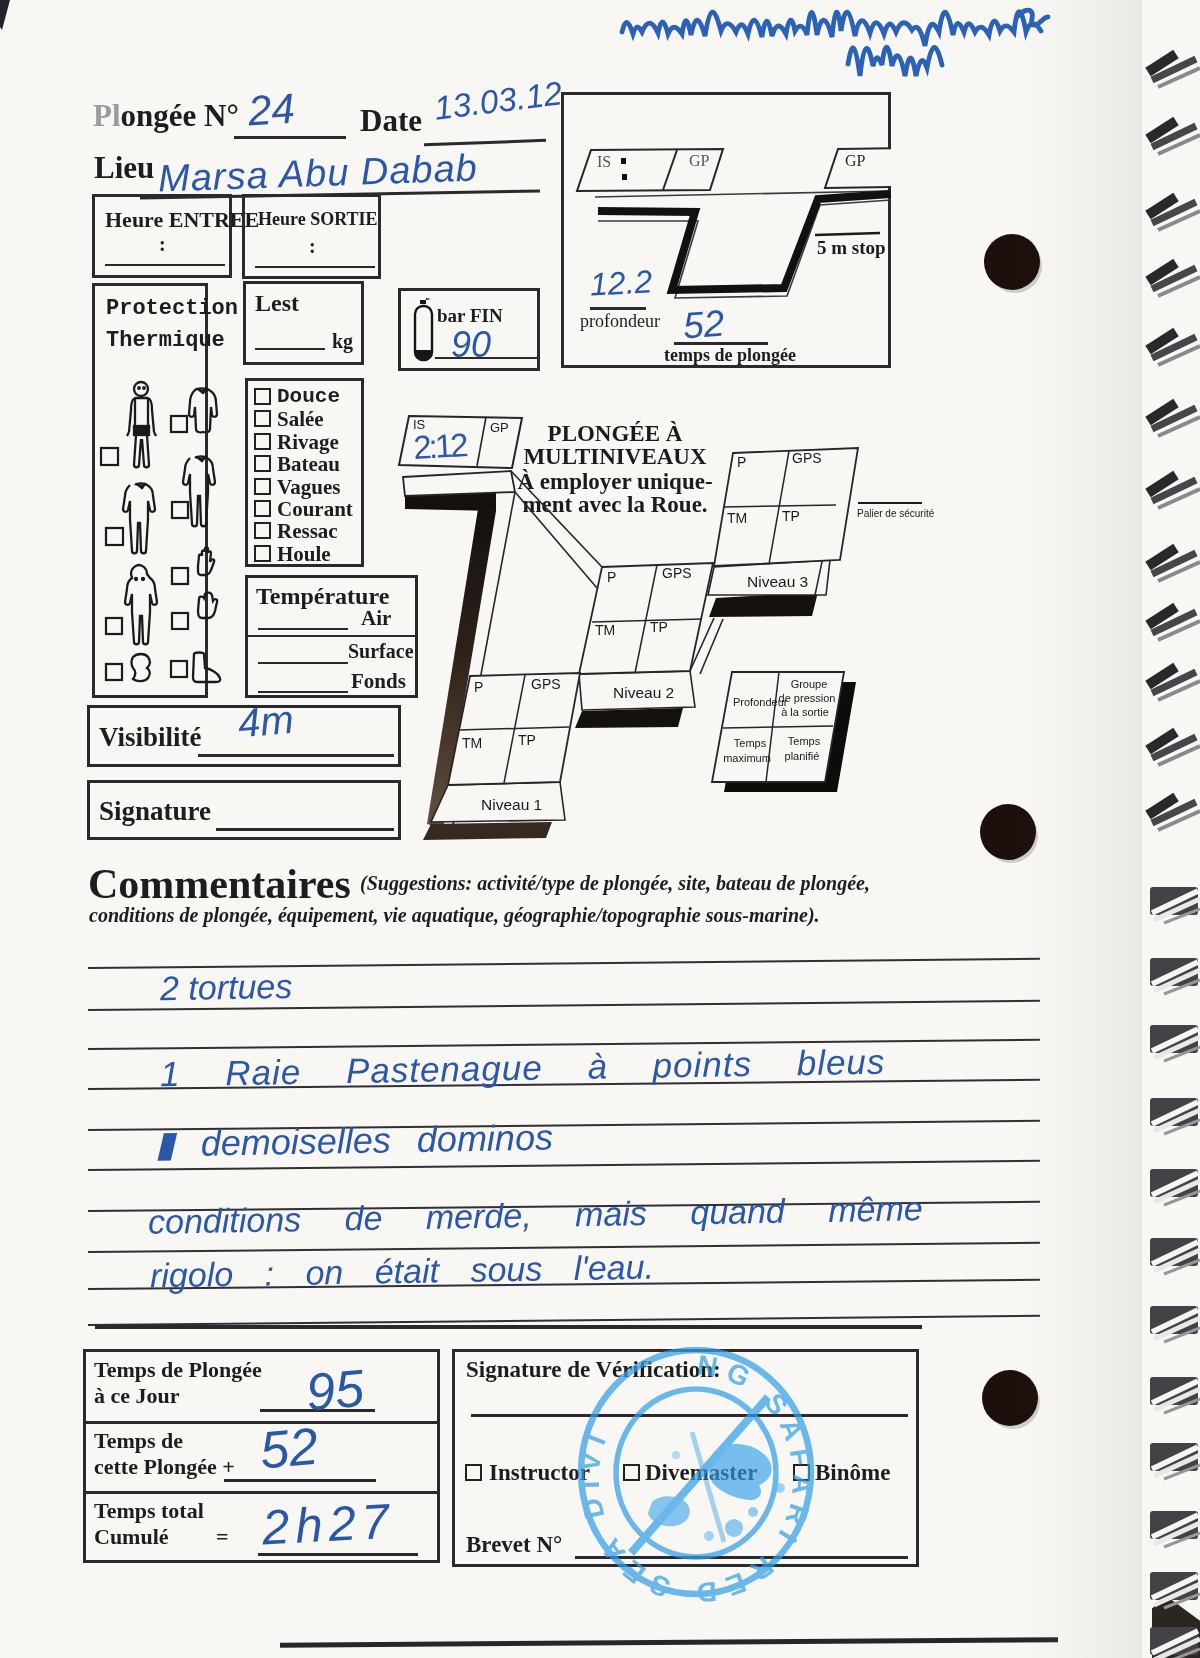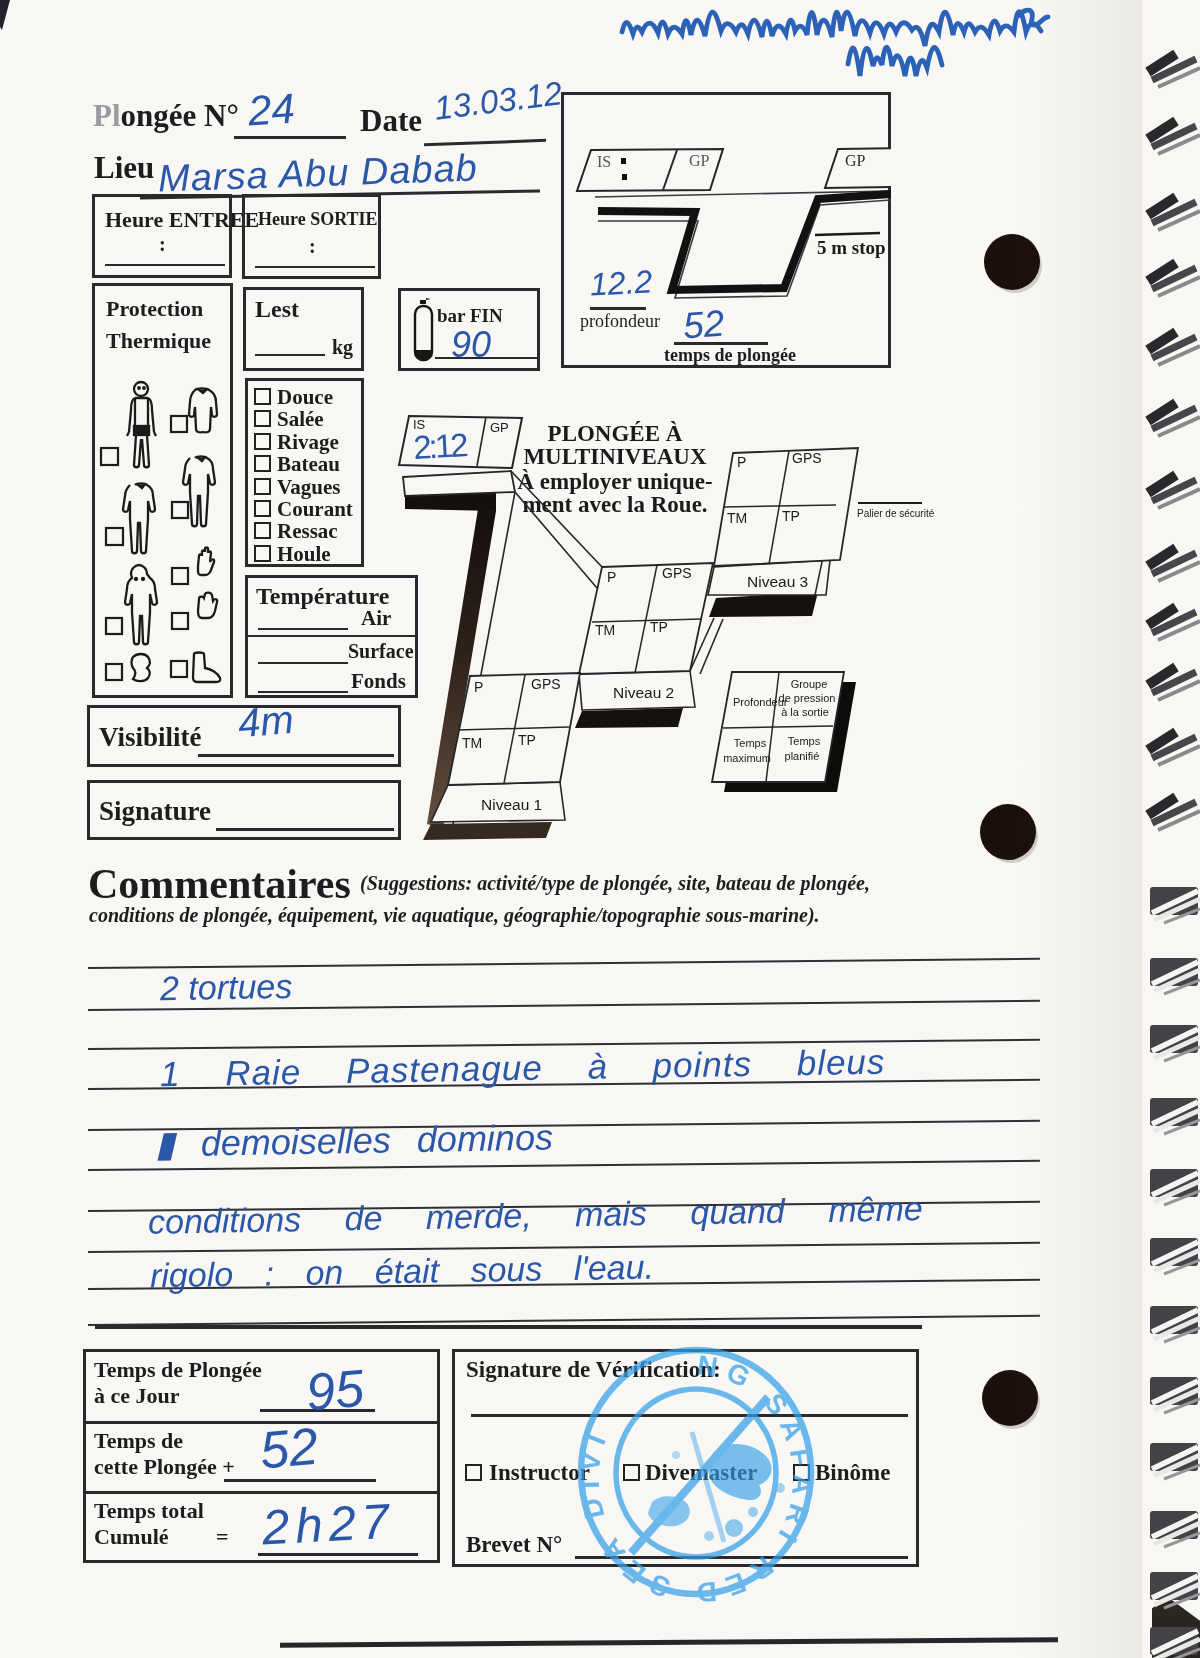--- a/index.html
+++ b/index.html
@@ -50,21 +50,21 @@
   <div class="ln" style="left:10px;top:67px;width:120px;height:2px;"></div>
 </div>
 
 <div class="box" style="left:242px;top:194px;width:139px;height:85px;">
   <div class="lbl" style="left:13px;top:12px;font-size:18px;">Heure SORTIE</div>
   <div class="lbl" style="left:64px;top:38px;font-size:20px;">:</div>
   <div class="ln" style="left:10px;top:69px;width:120px;height:2px;"></div>
 </div>
 
 
-<div class="box" style="left:92px;top:283px;width:141px;height:415px;">
+<div class="box" style="left:92px;top:283px;width:116px;height:415px;font-family:Liberation Mono, monospace;">
   <div class="lbl" style="left:11px;top:10px;font-size:22px;">Protection</div>
   <div class="lbl" style="left:11px;top:42px;font-size:22px;">Thermique</div>
 
   <svg style="position:absolute;left:0px;top:80px;" width="135" height="330" viewBox="0 0 135 330">
     <g fill="none" stroke="#1b1b1e" stroke-width="2.3">
 
       <g stroke-width="2.2">
         <rect x="6" y="82" width="17" height="17"></rect>
         <rect x="76" y="50" width="16" height="16"></rect>
         <rect x="11" y="162" width="17" height="17"></rect>
@@ -109,42 +109,42 @@
 
       <path d="M103,245 l1,-12 c0,-3 4,-3 5,-1 l1,-4 c1,-2 6,-2 7,1 l1,6 c2,-3 5,-2 4,1 l-2,9 c-1,4 -3,7 -7,7 l-6,0 c-3,0 -4,-3 -4,-7 z"></path>
 
       <path d="M38,291 c4,-4 12,-4 15,0 c3,4 2,8 -1,11 c3,2 4,6 1,10 c-3,4 -11,4 -15,1 c3,-4 3,-8 0,-11 c-2,-3 -2,-8 0,-11 z"></path>
 
       <path d="M99,288 c0,-2 10,-2 10,0 l1,14 c6,1 13,5 15,10 c1,3 -1,4 -4,4 l-19,0 c-3,0 -4,-2 -4,-5 z"></path>
     </g>
   </svg>
 </div>
 
-<div class="box" style="left:243px;top:287px;width:121px;height:84px;">
+<div class="box" style="left:243px;top:281px;width:121px;height:84px;">
   <div class="lbl" style="left:9px;top:6px;font-size:24px;">Lest</div>
   <div class="ln" style="left:9px;top:64px;width:70px;height:2px;"></div>
   <div class="lbl" style="left:86px;top:46px;font-size:20px;">kg</div>
 </div>
 
 <div class="box" style="left:398px;top:288px;width:142px;height:83px;">
 
   <svg style="position:absolute;left:10px;top:5px;" width="24" height="66" viewBox="0 0 24 66">
     <rect x="4" y="10" width="17" height="54" rx="8" fill="none" stroke="#161618" stroke-width="2.4"></rect>
     <path d="M9,4 l6,0 0,-2 5,1 -5,1 0,4 -6,0 z" fill="#161618"></path>
     <path d="M4.5,54 l16,0 0,3 c0,8 -16,8 -16,0 z" fill="#161618"></path>
   </svg>
   <div class="lbl" style="left:36px;top:14px;font-size:19px;">bar FIN</div>
 
   <div class="hw" style="left:50px;top:33px;font-size:36px;">90</div>
   <div class="ln" style="left:34px;top:66px;width:104px;height:2px;"></div>
 </div>
 
 <div class="box" style="left:245px;top:378px;width:119px;height:189px;">
   <div class="cb" style="left:6px;top:7.0px;"></div>
-  <div class="lbl" style="left:29px;top:4.0px;font-size:21px;">Douce</div>
+  <div class="lbl" style="left:29px;top:4.0px;font-size:21px;font-family:Liberation Mono, monospace;">Douce</div>
   <div class="cb" style="left:6px;top:29.4px;"></div>
   <div class="lbl" style="left:29px;top:26.4px;font-size:21px;">Salée</div>
   <div class="cb" style="left:6px;top:51.8px;"></div>
   <div class="lbl" style="left:29px;top:48.8px;font-size:21px;">Rivage</div>
   <div class="cb" style="left:6px;top:74.2px;"></div>
   <div class="lbl" style="left:29px;top:71.2px;font-size:21px;">Bateau</div>
   <div class="cb" style="left:6px;top:96.6px;"></div>
   <div class="lbl" style="left:29px;top:93.6px;font-size:21px;">Vagues</div>
   <div class="cb" style="left:6px;top:119.0px;"></div>
   <div class="lbl" style="left:29px;top:116.0px;font-size:21px;">Courant</div>

